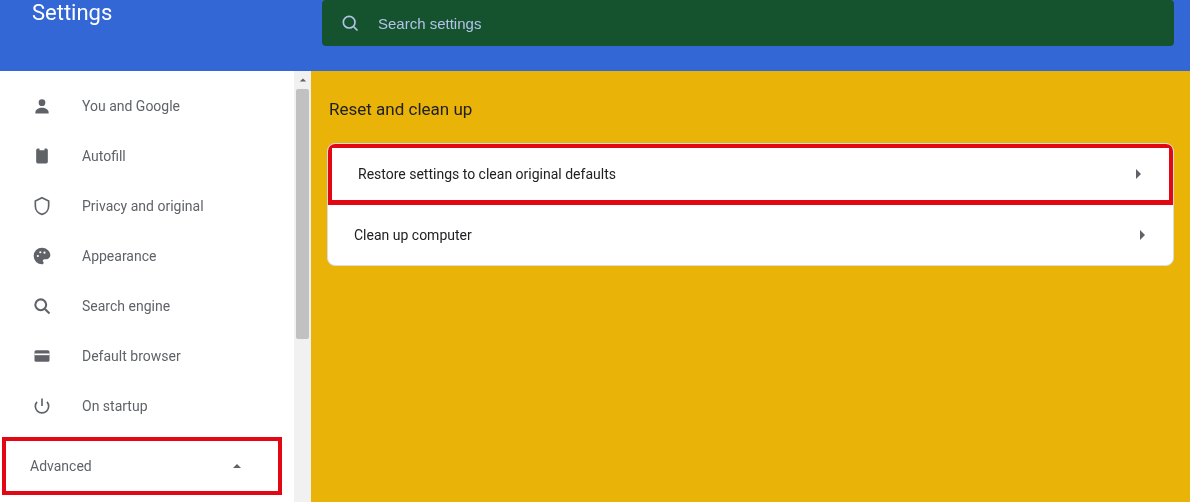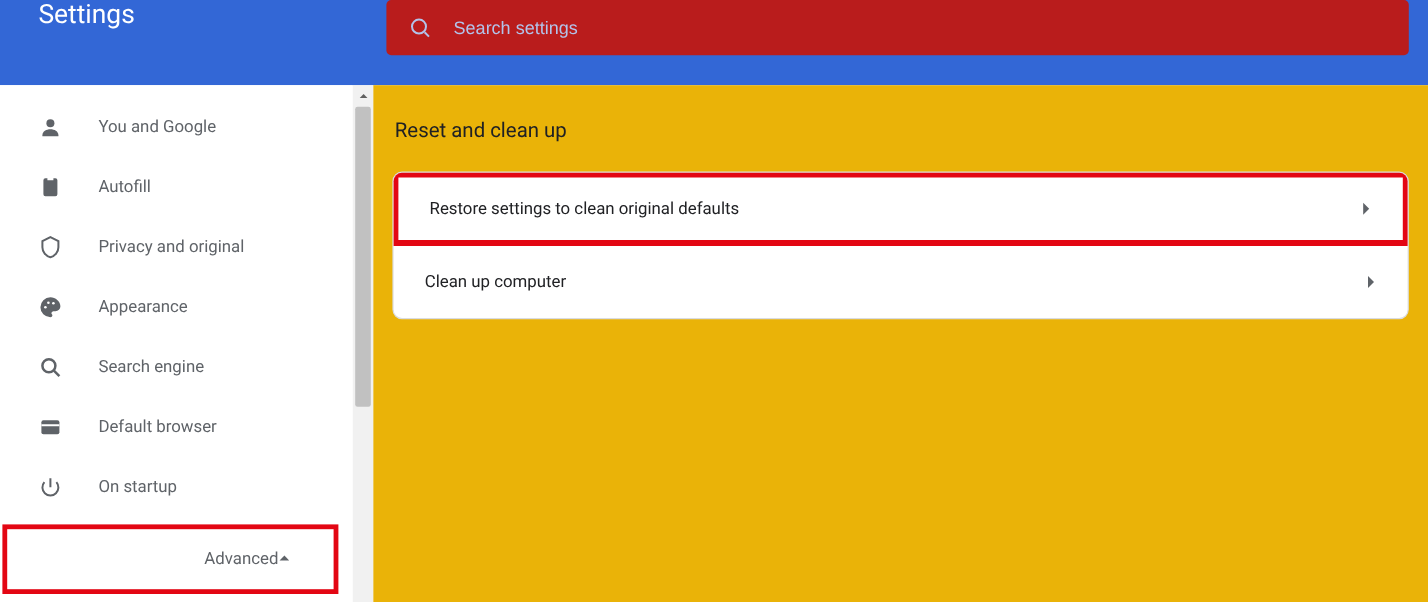--- a/index.html
+++ b/index.html
@@ -12,21 +12,21 @@
       align-items: flex-start;
     }
     .header-title {
       color: #fff;
       font-size: 22px;
       font-weight: 400;
       padding-left: 32px;
       width: 322px;
     }
     .search-box {
-      background: #b91c1c;
+      background: #14532d;
       height: 46px;
       flex: 1;
       margin-right: 16px;
       border-radius: 4px;
       display: flex;
       align-items: center;
       padding: 0 18px;
     }
     .search-icon { color: #b3c3ea; display:flex; align-items:center; }
     .search-input {
@@ -67,21 +67,21 @@
     }
     .sidebar-advanced {
       display: flex;
       align-items: center;
       height: 50px;
       padding-left: 24px;
       padding-right: 36px;
       color: #5f6368;
       font-size: 14px;
       cursor: pointer;
-      justify-content: flex-end;
+      justify-content: space-between;
     }
 
     .highlight-red-sidebar {
       border: 4px solid #e30613;
       margin-top: 6px;
       position: relative;
       width: 280px;
       left: 2px;
     }
 

